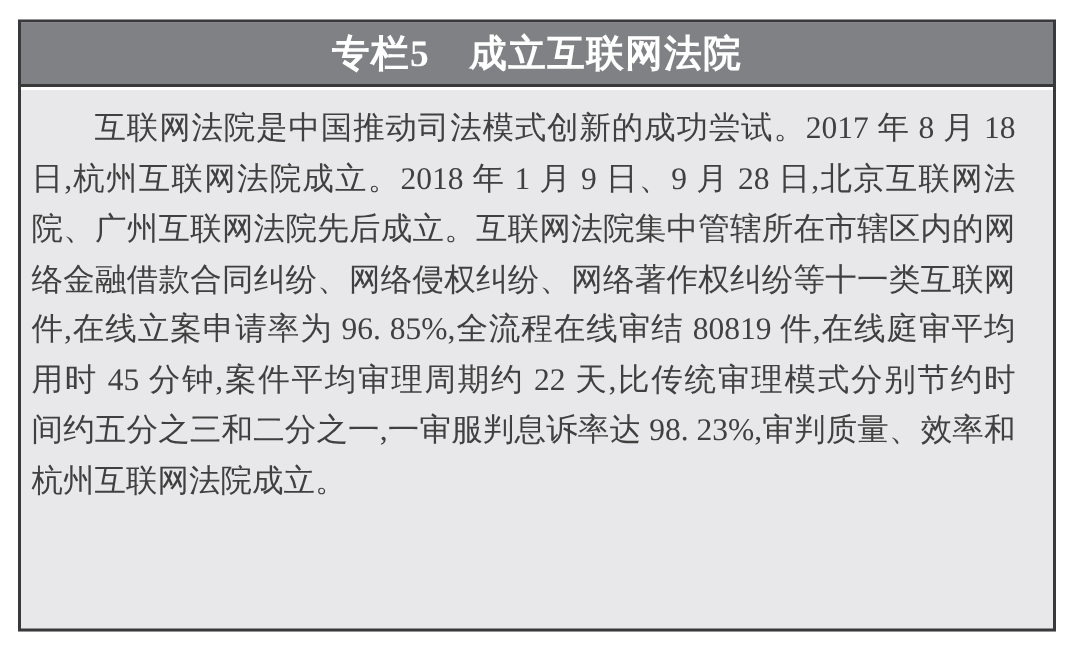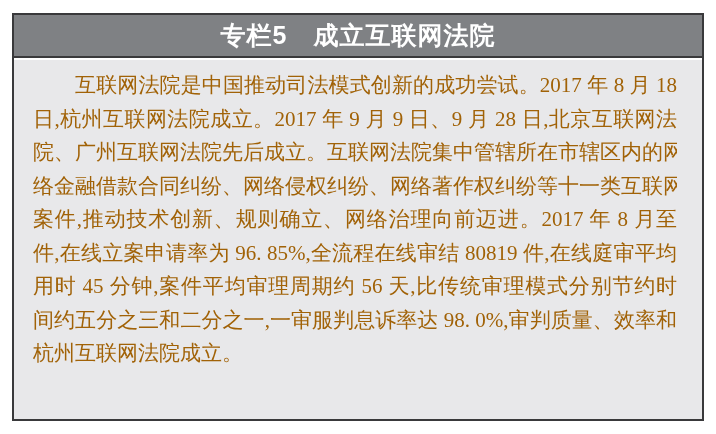--- a/index.html
+++ b/index.html
@@ -22,30 +22,30 @@
   .panel-header {
     height: 43px;
     background: #7f8184;
     border-bottom: 2px solid #39393b;
     display: flex;
     align-items: center;
     justify-content: center;
   }
   .panel-title {
     color: #ffffff;
-    font-family: Liberation Sans, sans-serif;
+    font-family: Liberation Serif, serif;
     font-weight: bold;
     font-size: 25px;
     letter-spacing: 1px;
     white-space: pre;
   }
   .panel-body {
     border-top: 2px solid #ffffff;
-    padding: 9px 25px 0 19px;
-    color: #a16207;
+    padding: 9px 25px 0 7px;
+    color: #404040;
     font-size: 21px;
   }
   .body-line {
     line-height: 33.5px;
     height: 33.5px;
     text-align: justify;
     text-align-last: justify;
     white-space: nowrap;
     overflow: hidden;
   }
@@ -54,22 +54,21 @@
 </style>
 </head>
 <body>
 
 <div class="panel">
   <div class="panel-header">
     <span class="panel-title">专栏5　成立互联网法院</span>
   </div>
   <div class="panel-body">
     <div class="body-line first">互联网法院是中国推动司法模式创新的成功尝试。2017 年 8 月 18</div>
-    <div class="body-line">日,杭州互联网法院成立。2017 年 9 月 9 日、9 月 28 日,北京互联网法</div>
+    <div class="body-line">日,杭州互联网法院成立。2018 年 1 月 9 日、9 月 28 日,北京互联网法</div>
     <div class="body-line">院、广州互联网法院先后成立。互联网法院集中管辖所在市辖区内的网</div>
     <div class="body-line">络金融借款合同纠纷、网络侵权纠纷、网络著作权纠纷等十一类互联网</div>
-    <div class="body-line">案件,推动技术创新、规则确立、网络治理向前迈进。2017 年 8 月至</div>
     <div class="body-line">件,在线立案申请率为 96. 85%,全流程在线审结 80819 件,在线庭审平均</div>
-    <div class="body-line">用时 45 分钟,案件平均审理周期约 56 天,比传统审理模式分别节约时</div>
-    <div class="body-line">间约五分之三和二分之一,一审服判息诉率达 98. 0%,审判质量、效率和</div>
+    <div class="body-line">用时 45 分钟,案件平均审理周期约 22 天,比传统审理模式分别节约时</div>
+    <div class="body-line">间约五分之三和二分之一,一审服判息诉率达 98. 23%,审判质量、效率和</div>
     <div class="body-line last">杭州互联网法院成立。</div>
   </div>
 </div>
 
 </body></html>

